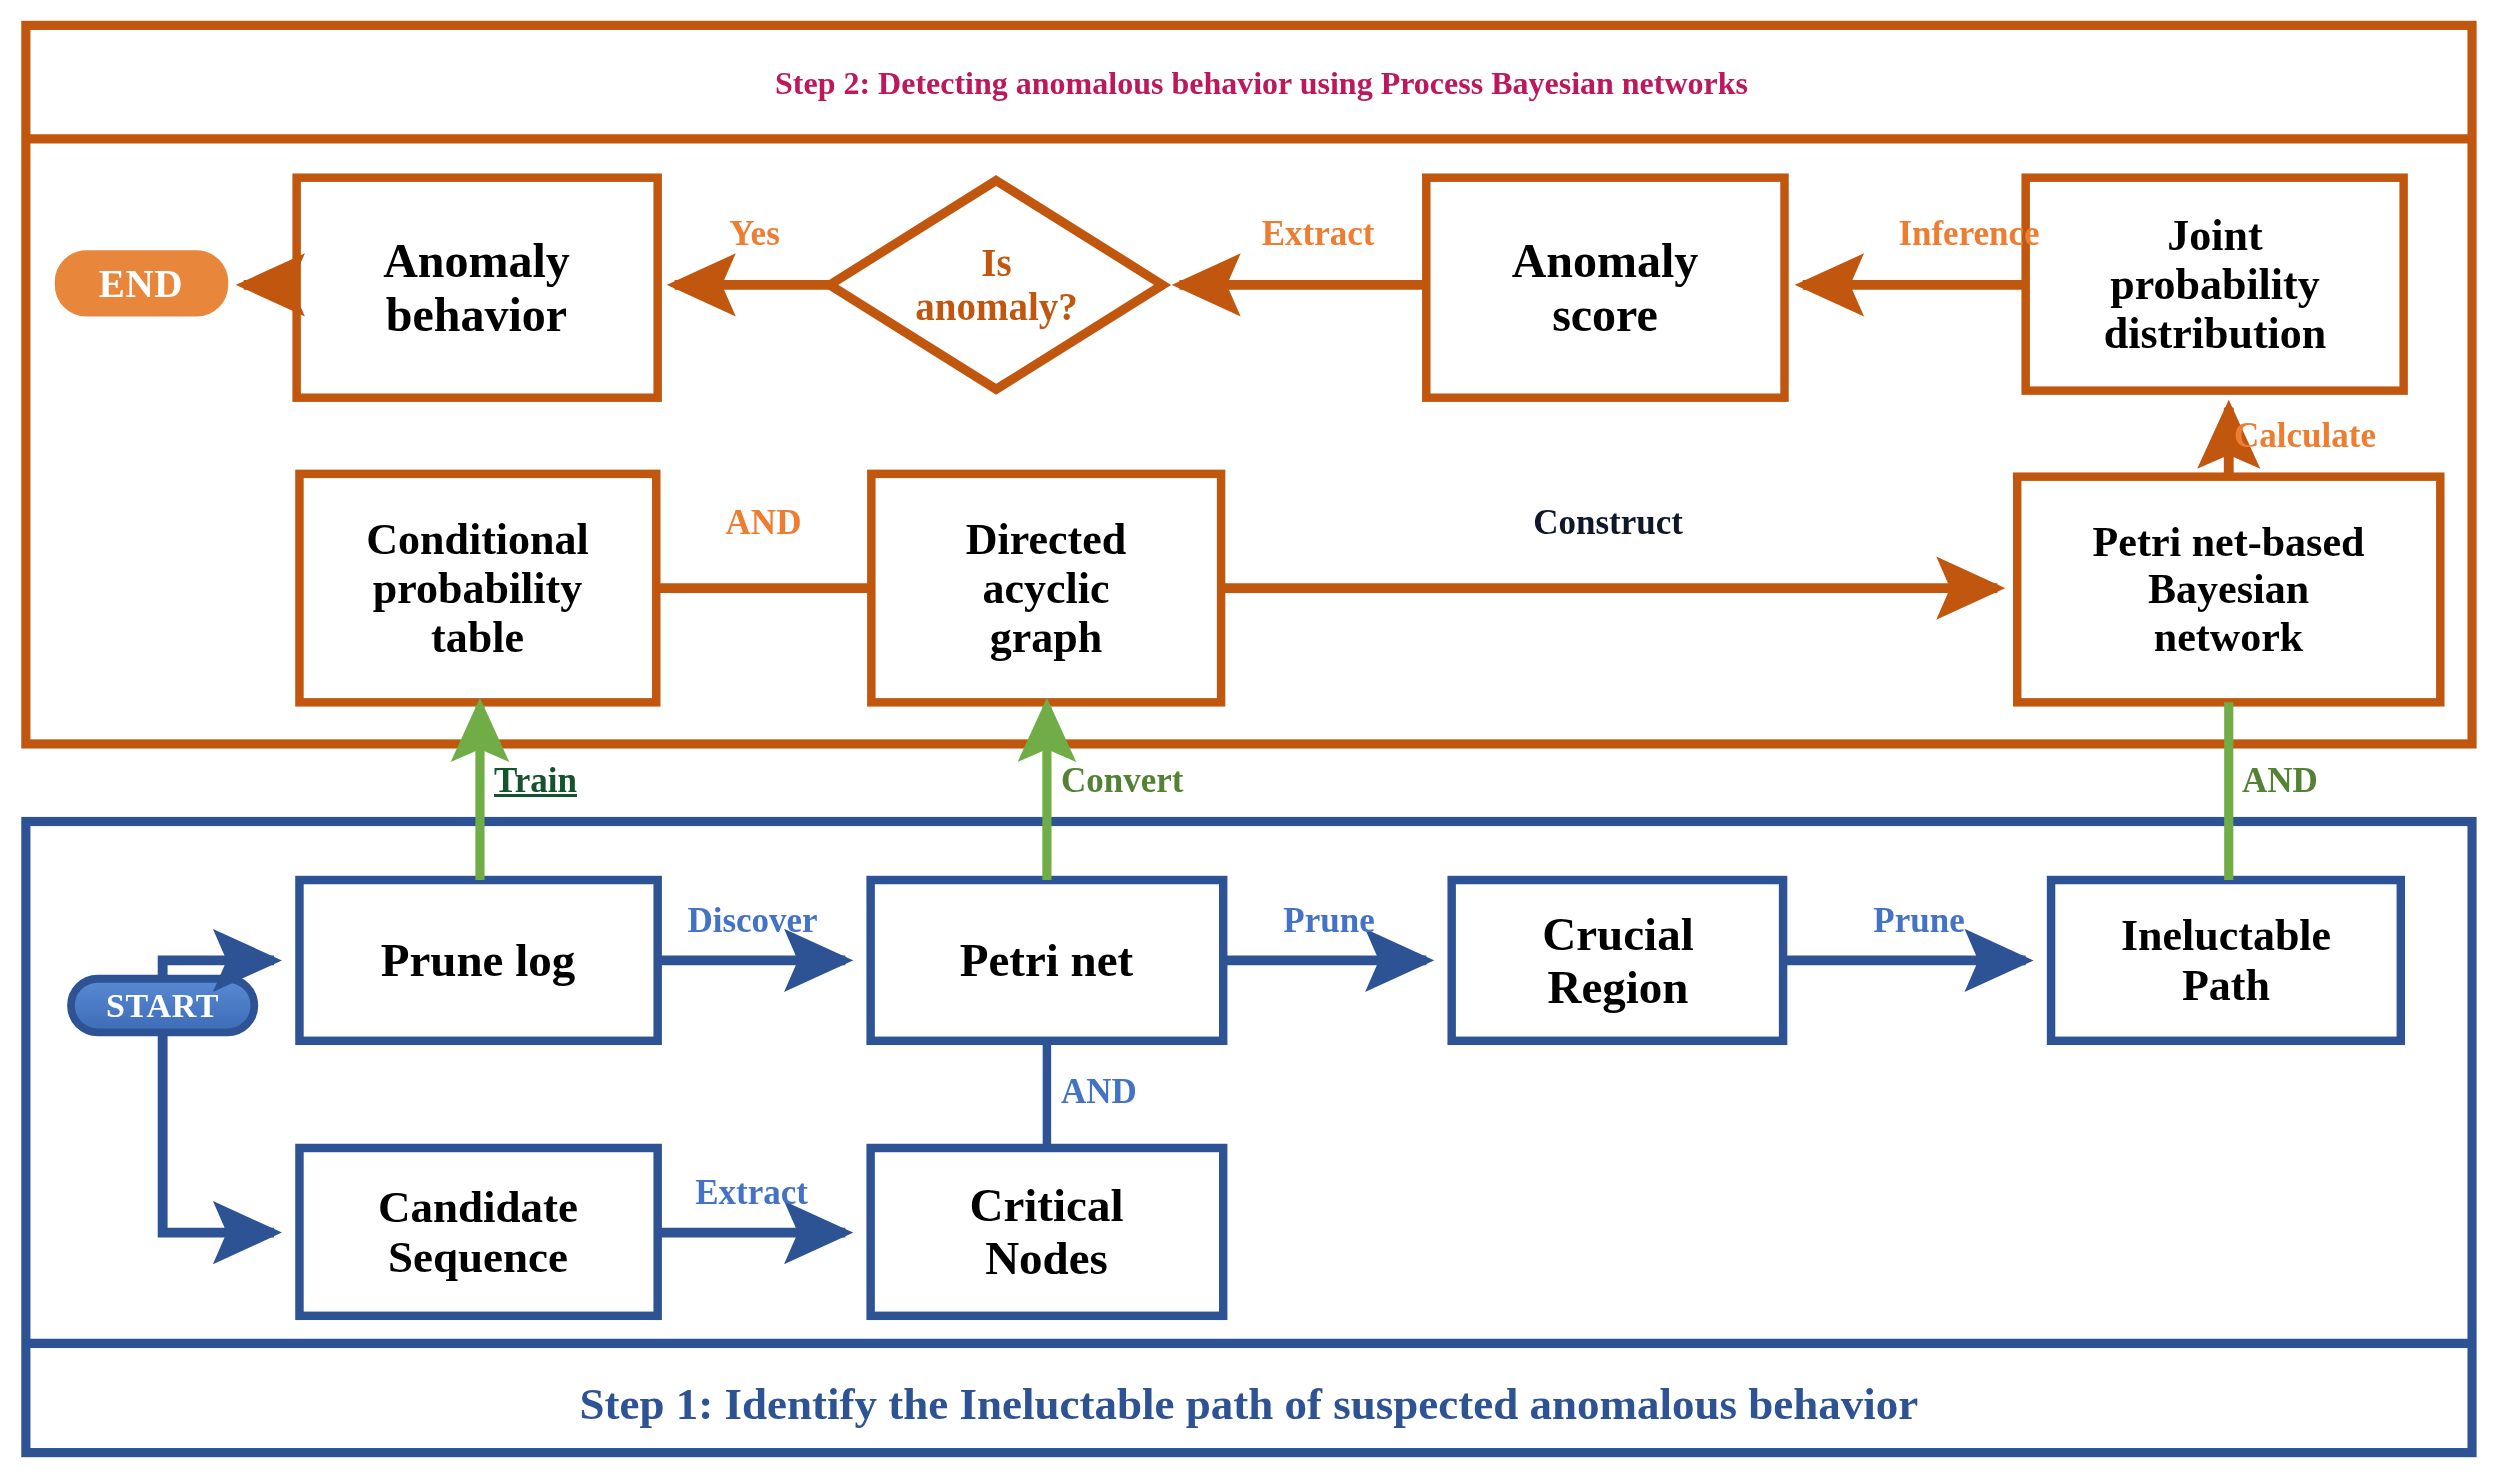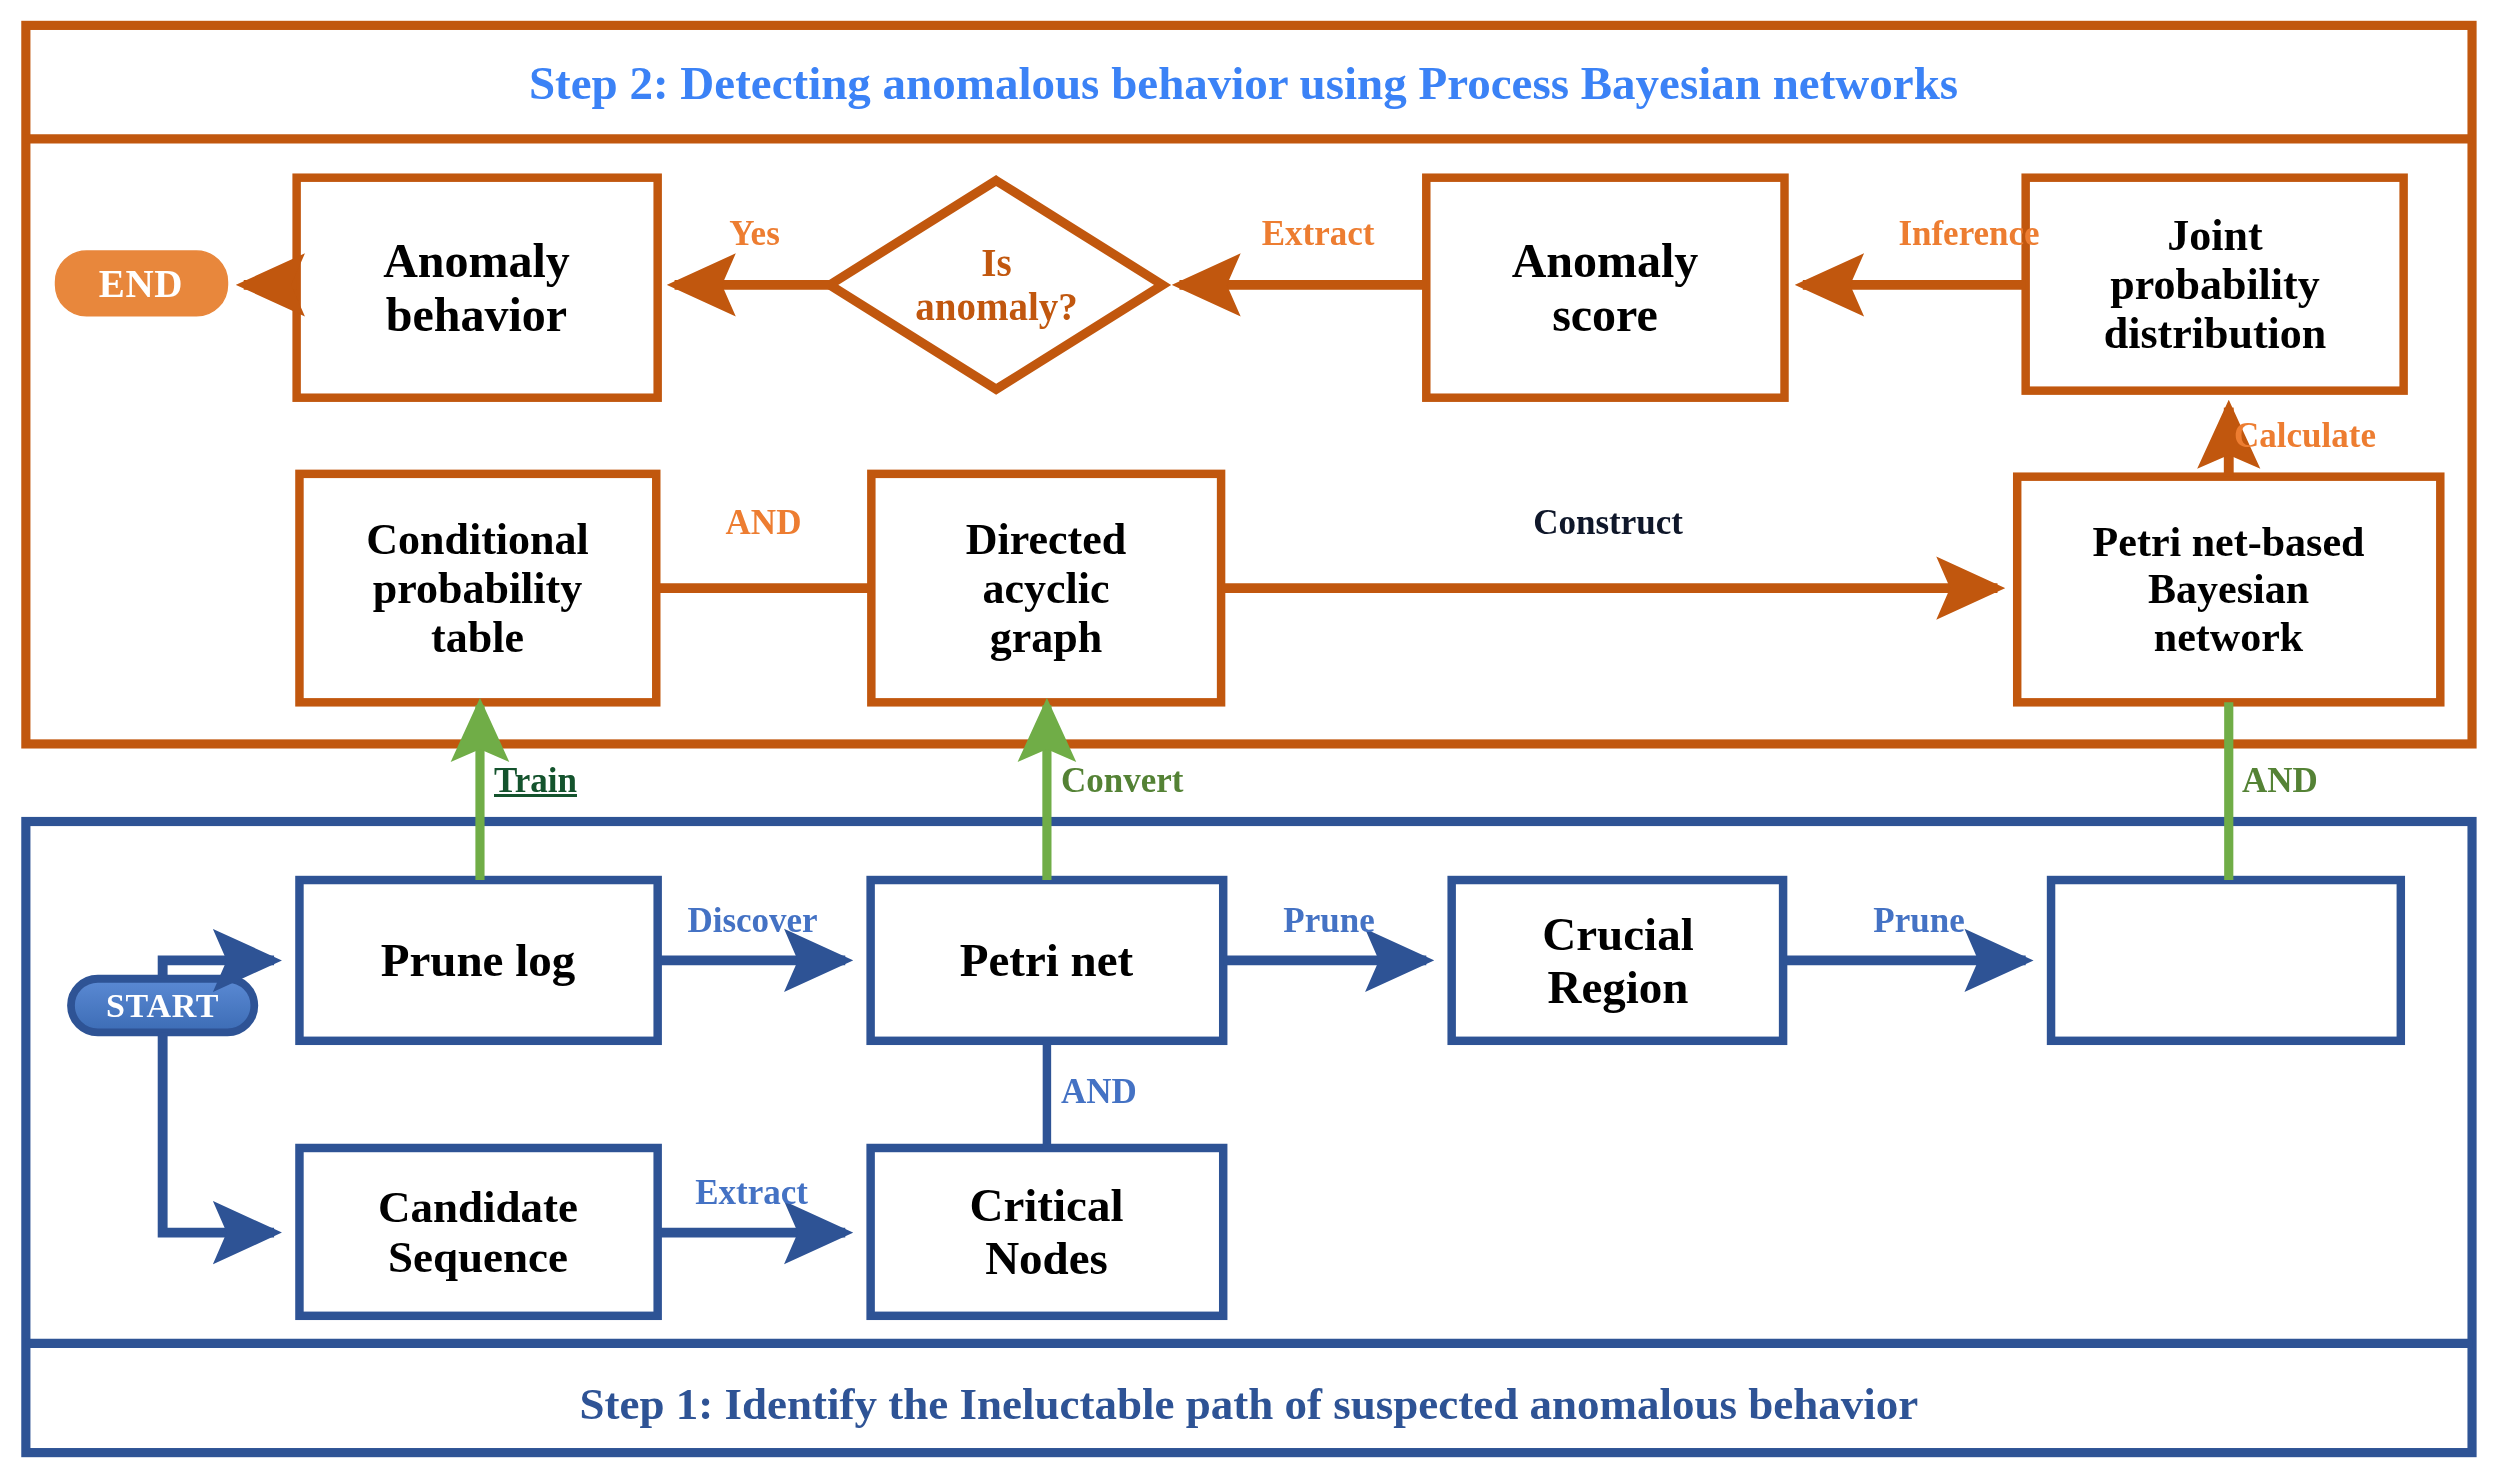--- a/index.html
+++ b/index.html
@@ -88,21 +88,21 @@
   <line x1="1734" y1="1362" x2="2022" y2="1362" stroke="#2E5395" stroke-width="14" marker-end="url(#arrB)"></line>
   <line x1="2528" y1="1362" x2="2872" y2="1362" stroke="#2E5395" stroke-width="14" marker-end="url(#arrB)"></line>
   <line x1="932" y1="1748" x2="1198" y2="1748" stroke="#2E5395" stroke-width="14" marker-end="url(#arrB)"></line>
   <line x1="1484" y1="1628" x2="1484" y2="1476" stroke="#2E5395" stroke-width="12"></line>
 
   <line x1="680" y1="1248" x2="680" y2="1000" stroke="#70AD47" stroke-width="13" marker-end="url(#arrG)"></line>
   <line x1="1484" y1="1248" x2="1484" y2="1000" stroke="#70AD47" stroke-width="13" marker-end="url(#arrG)"></line>
   <line x1="3160" y1="1248" x2="3160" y2="996" stroke="#70AD47" stroke-width="13"></line>
 </svg>
 
-<div class="steptitle" style="left:20px;top:44px;width:2447px;height:78px;font-size:47px;color:#3b82f6;">Step 2: Detecting anomalous behavior using Process Bayesian networks</div>
+<div class="steptitle" style="left:38px;top:44px;width:2447px;height:78px;font-size:32px;color:#be185d;">Step 2: Detecting anomalous behavior using Process Bayesian networks</div>
 
 <div class="terminal" style="left:55px;top:251px;width:172px;height:65px;font-size:39px;letter-spacing:0.7px;">END</div>
 
 <div class="boxtext" style="left:296px;top:178px;width:361px;height:220px;font-size:48px;white-space:pre-line;">Anomaly
 behavior</div>
 
 <div class="diamondtext" style="left:844px;top:200px;width:305px;height:169px;font-size:39px;color:#C1570E;white-space:pre-line;">Is
 anomaly?</div>
 
 <div class="boxtext" style="left:1426px;top:178px;width:358px;height:220px;font-size:48px;white-space:pre-line;">Anomaly
@@ -144,20 +144,22 @@
 
 <div class="terminal" style="left:71px;top:979px;width:183px;height:54px;font-size:34px;letter-spacing:0.7px;">START</div>
 
 <div class="boxtext" style="left:299px;top:880px;width:358px;height:161px;font-size:47px;white-space:pre-line;">Prune log</div>
 
 <div class="boxtext" style="left:870px;top:880px;width:353px;height:161px;font-size:47px;white-space:pre-line;">Petri net</div>
 
 <div class="boxtext" style="left:1452px;top:880px;width:332px;height:161px;font-size:47px;white-space:pre-line;">Crucial
 Region</div>
 
+<div class="boxtext" style="left:2051px;top:880px;width:350px;height:161px;font-size:44px;white-space:pre-line;">Ineluctable
+Path</div>
 
 <div class="boxtext" style="left:299px;top:1148px;width:358px;height:168px;font-size:45px;white-space:pre-line;">Candidate
 Sequence</div>
 
 <div class="boxtext" style="left:870px;top:1148px;width:353px;height:168px;font-size:47px;white-space:pre-line;">Critical
 Nodes</div>
 
 <div class="edgelabel" style="left:663px;top:900px;width:179px;height:42px;font-size:35px;color:#4472C4;text-align:right;">Discover</div>
 
 <div class="edgelabel" style="left:1241px;top:900px;width:176px;height:42px;font-size:35px;color:#4472C4;">Prune</div>

